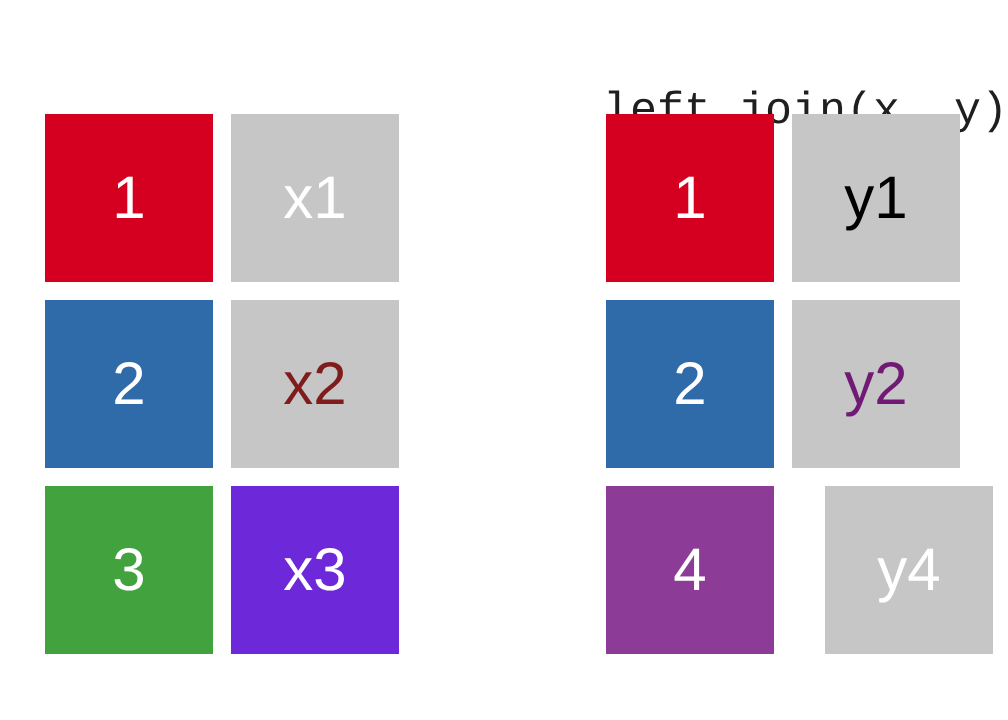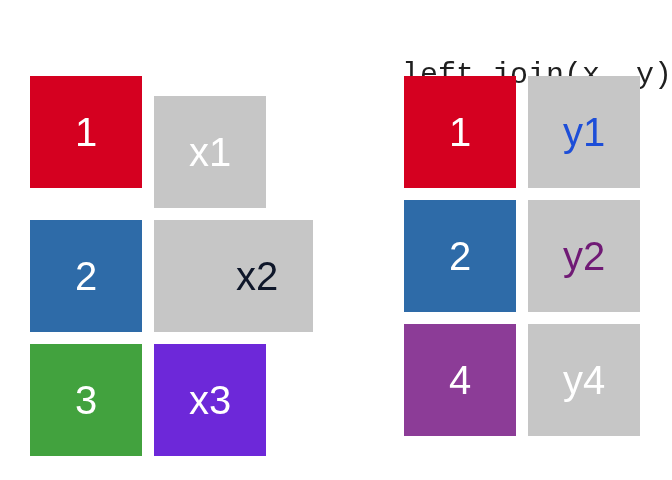--- a/index.html
+++ b/index.html
@@ -55,40 +55,40 @@
 </head>
 <body>
 
 <div class="canvas" style="background: rgb(255, 255, 255);">
 
   <div class="title" style="color: rgb(31, 31, 31);">left_join(x, y)</div>
 
   <div class="join-table table-x">
     <div class="row">
       <div class="cell key" style="background-color: rgb(213, 0, 32); color: rgb(255, 255, 255);">1</div>
-      <div class="cell value" style="background-color: rgb(198, 198, 198); color: rgb(255, 255, 255); margin-top: 20px;">x1</div>
+      <div class="cell value" style="background-color: rgb(198, 198, 198); color: rgb(255, 255, 255);">x1</div>
     </div>
     <div class="row">
       <div class="cell key" style="background-color: rgb(46, 107, 168); color: rgb(255, 255, 255);">2</div>
-      <div class="cell value" style="background-color: rgb(198, 198, 198); color: #0f172a; padding-left: 47px;">x2</div>
+      <div class="cell value" style="background-color: rgb(198, 198, 198); color: #7f1d1d;">x2</div>
     </div>
     <div class="row">
       <div class="cell key" style="background-color: rgb(66, 162, 62); color: rgb(255, 255, 255);">3</div>
       <div class="cell value" style="background-color: #6d28d9; color: rgb(255, 255, 255);">x3</div>
     </div>
   </div>
 
   <div class="join-table table-y">
     <div class="row">
       <div class="cell key" style="background-color: rgb(213, 0, 32); color: rgb(255, 255, 255);">1</div>
-      <div class="cell value" style="background-color: rgb(198, 198, 198); color: #1d4ed8;">y1</div>
+      <div class="cell value" style="background-color: rgb(198, 198, 198); color: #000000;">y1</div>
     </div>
     <div class="row">
       <div class="cell key" style="background-color: rgb(46, 107, 168); color: rgb(255, 255, 255);">2</div>
       <div class="cell value" style="background-color: rgb(198, 198, 198); color: #701a75;">y2</div>
     </div>
     <div class="row">
       <div class="cell key" style="background-color: rgb(140, 60, 151); color: rgb(255, 255, 255);">4</div>
-      <div class="cell value" style="background-color: rgb(198, 198, 198); color: rgb(255, 255, 255);">y4</div>
+      <div class="cell value" style="background-color: rgb(198, 198, 198); color: rgb(255, 255, 255); margin-left: 22px;">y4</div>
     </div>
   </div>
 
 </div>
 
 </body></html>

